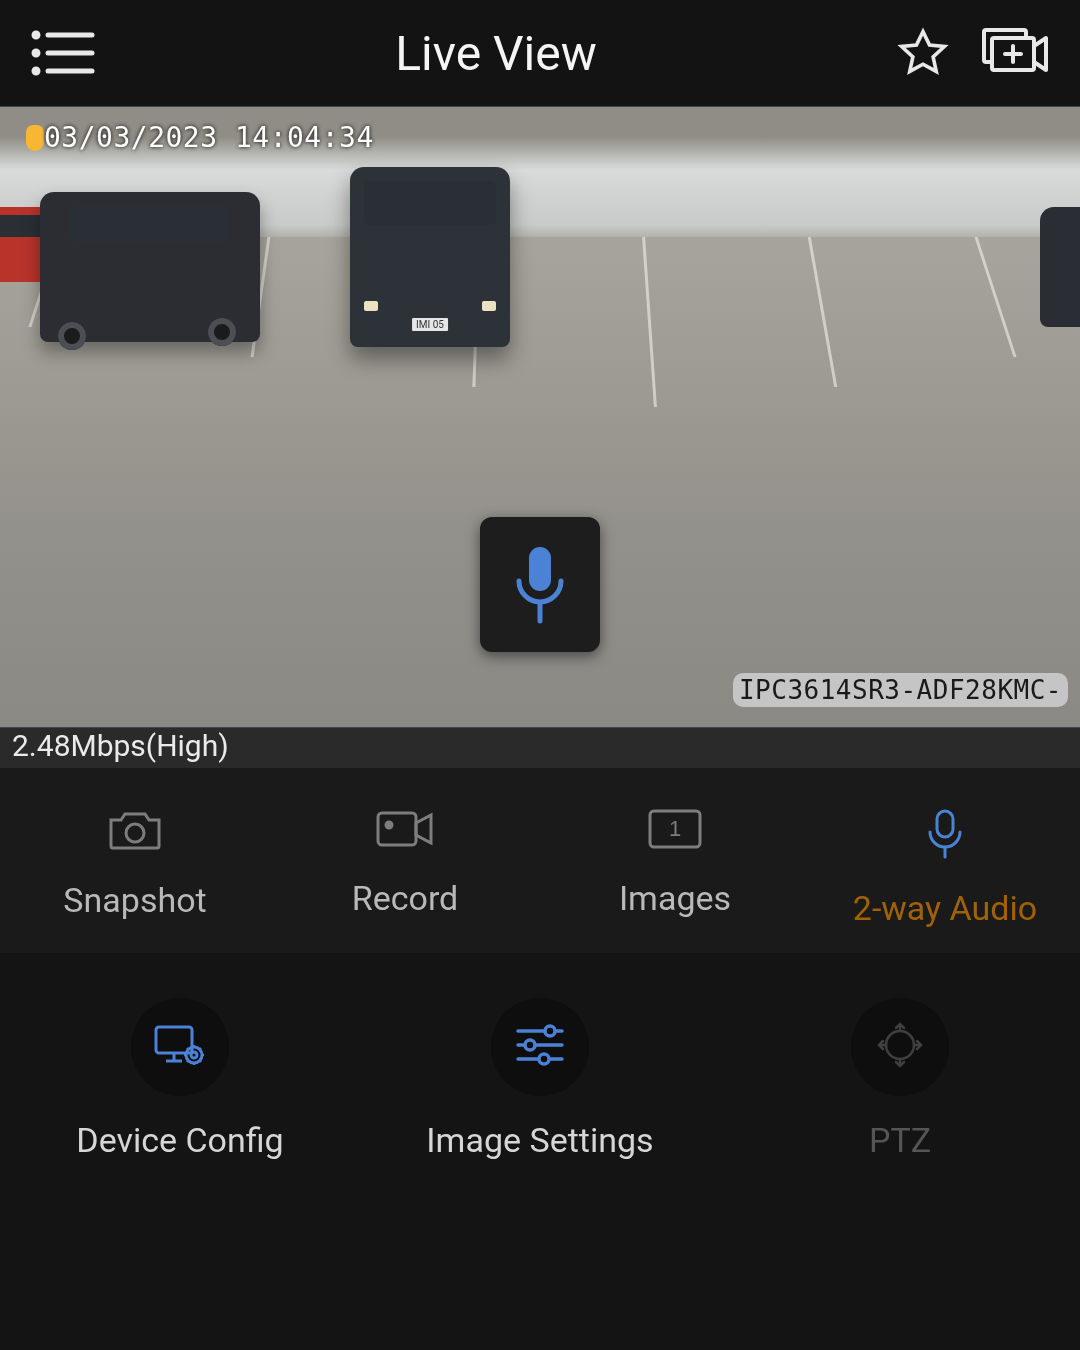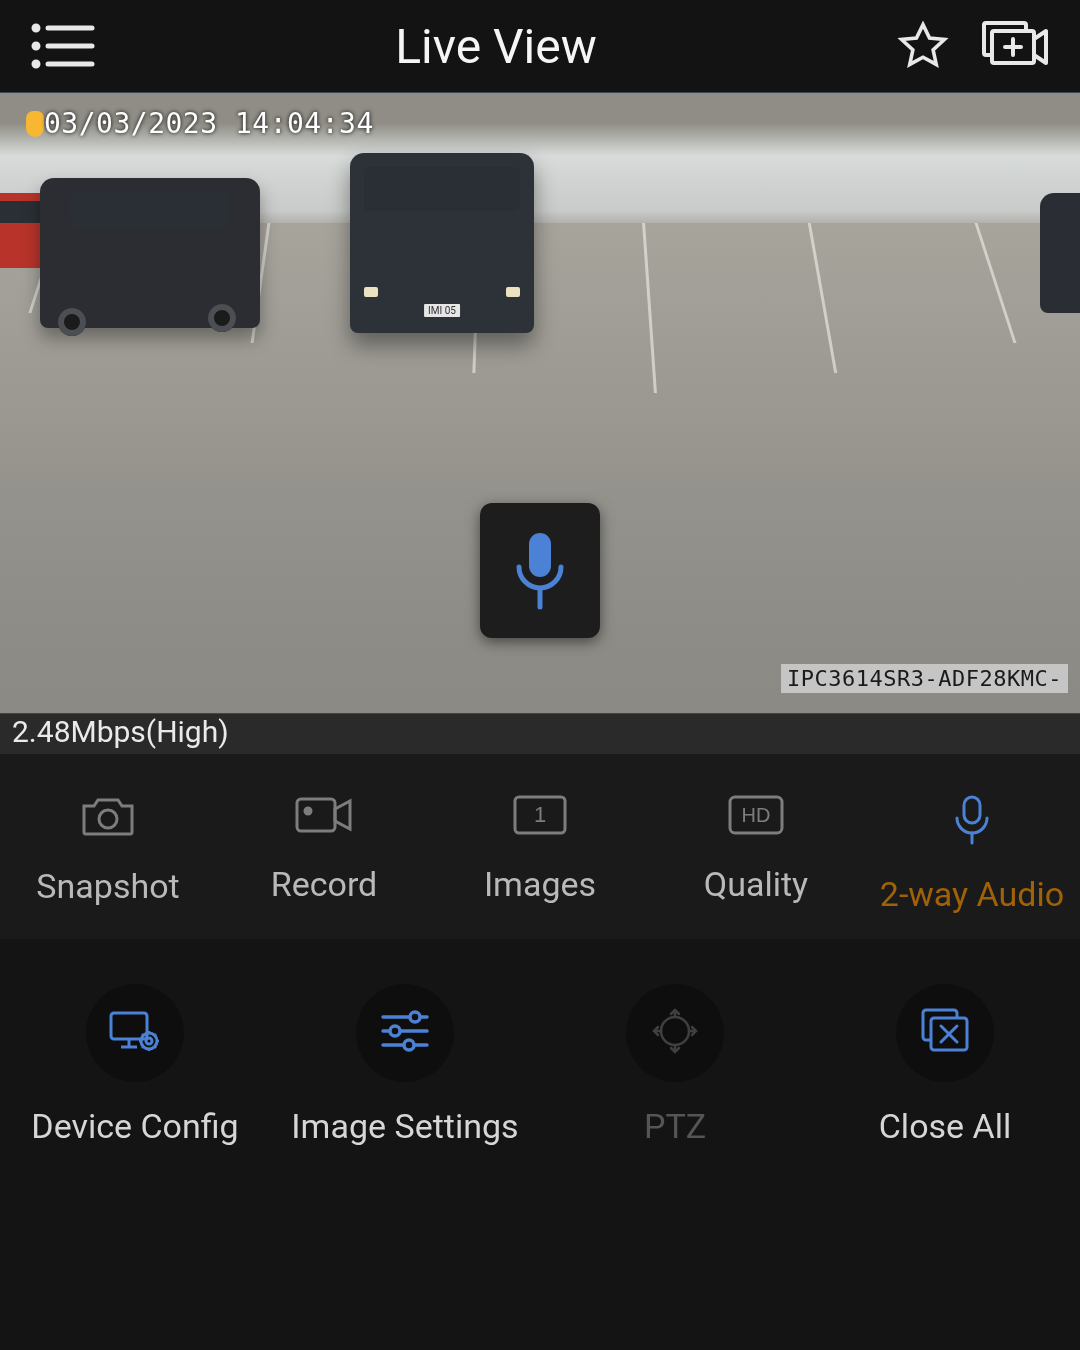--- a/index.html
+++ b/index.html
@@ -5,21 +5,21 @@
   * { margin: 0; padding: 0; box-sizing: border-box; }
   body {
     width: 1080px;
     height: 1350px;
     background: #141414;
     font-family: -apple-system, BlinkMacSystemFont, "Segoe UI", Roboto, sans-serif;
     color: #e8e8e8;
     overflow: hidden;
   }
   .header {
-    height: 92px;
+    height: 106px;
     display: flex;
     align-items: center;
     justify-content: space-between;
     padding: 0 30px;
     background: #131313;
   }
   .header-left, .header-right {
     display: flex;
     align-items: center;
     gap: 28px;
@@ -66,21 +66,21 @@
     font-family: ui-monospace, Menlo, Consolas, monospace;
     font-size:28px; letter-spacing:0.5px;
     text-shadow: 0 0 4px #000;
     display:flex; align-items:center; gap:2px;padding-left:16px;
   }
   .osd-time .mic-dot { width:18px; height:26px; background:#f7b733; border-radius:8px 8px 10px 10px; margin-right:-2px; }
   .osd-model {
     position:absolute; right:12px; bottom:20px;
     background:#c5c5c5; color:#1a1a1a;
     font-family: ui-monospace, Menlo, Consolas, monospace;
-    font-size:22px; padding:2px 6px; letter-spacing:0.5px;
+    font-size:26px; padding:2px 6px; letter-spacing:0.5px;border-radius:10px;
   }
   .center-mic {
     position:absolute; left:50%; top:410px; transform:translate(-50%,0);
     width:120px; height:135px; background:#1d1d1d; border-radius:12px;
     display:flex; align-items:center; justify-content:center;
     box-shadow: 0 4px 14px rgba(0,0,0,.5);
   }
   
   .bitrate-bar {
     height: 40px;
@@ -162,21 +162,21 @@
   </div>
 
   <div class="car" style="left:-20px; top:100px; width:90px; height:75px; background:#b8342b;">
     <div class="glass" style="left:8px;top:8px;right:8px;height:22px;"></div>
   </div>
   <div class="car" style="left:40px; top:85px; width:220px; height:150px; background:#2c2d33; box-shadow:0 10px 18px rgba(0,0,0,.35)">
     <div class="glass" style="left:30px;top:14px;right:30px;height:36px;border-radius:6px;"></div>
     <div class="wheel" style="left:18px;bottom:-8px;"></div>
     <div class="wheel" style="right:24px;bottom:-4px;"></div>
   </div>
-  <div class="car" style="left:350px; top:60px; width:184px; height:180px; background:#2d3138; box-shadow:0 12px 22px rgba(0,0,0,.4)">
+  <div class="car" style="left:350px; top:60px; width:160px; height:180px; background:#2d3138; box-shadow:0 12px 22px rgba(0,0,0,.4)">
     <div class="glass" style="left:14px;top:14px;right:14px;height:44px;border-radius:6px;"></div>
     <div class="light" style="left:14px;bottom:36px;"></div>
     <div class="light" style="right:14px;bottom:36px;"></div>
     <div class="plate" style="left:50%;bottom:16px;transform:translateX(-50%);">IMI 05</div>
   </div>
   <div class="car" style="right:-40px; top:100px; width:80px; height:120px; background:#2a2d33;"></div>
 
   <div class="osd-time">
     <span class="mic-dot"></span>
     <span>03/03/2023 14:04:34</span>
@@ -219,29 +219,20 @@
   <div class="tool">
     <span>
       <svg width="56" height="42" viewBox="0 0 56 42" fill="none" stroke="#7d7d7d" stroke-width="3">
         <rect x="3" y="3" width="50" height="36" rx="4"></rect>
         <text x="28" y="28" text-anchor="middle" font-size="22" fill="#7d7d7d" stroke="none" font-family="sans-serif">1</text>
       </svg>
     </span>
     <span class="tool-label">Images</span>
   </div>
 
-  <div class="tool">
-    <span>
-      <svg width="58" height="42" viewBox="0 0 58 42" fill="none" stroke="#7d7d7d" stroke-width="3">
-        <rect x="3" y="3" width="52" height="36" rx="5"></rect>
-        <text x="29" y="28" text-anchor="middle" font-size="20" fill="#7d7d7d" stroke="none" font-family="sans-serif">HD</text>
-      </svg>
-    </span>
-    <span class="tool-label">Quality</span>
-  </div>
 
   <div class="tool active">
     <span>
       <svg width="40" height="52" viewBox="0 0 40 52" fill="none" stroke="#4b82d6" stroke-width="3" stroke-linecap="round">
         <rect x="12" y="3" width="16" height="26" rx="8"></rect>
         <path d="M5 24 a15 15 0 0 0 30 0"></path>
         <line x1="20" y1="39" x2="20" y2="49"></line>
       </svg>
     </span>
     <span class="tool-label">2-way Audio</span>
@@ -303,26 +294,13 @@
           <polyline points="22,43 26,47 30,43"></polyline>
           <polyline points="9,22 5,26 9,30"></polyline>
           <polyline points="43,22 47,26 43,30"></polyline>
         </svg>
       </span>
     </div>
     <span class="tool-label">PTZ</span>
   </div>
 
 
-  <div class="tool">
-    <div class="circle-btn">
-      <span>
-        <svg width="56" height="50" viewBox="0 0 56 50" fill="none" stroke="#4b82d6" stroke-width="3" stroke-linejoin="round">
-          <rect x="6" y="4" width="34" height="30" rx="3"></rect>
-          <rect x="14" y="12" width="36" height="32" rx="3" fill="#0e0e0e"></rect>
-          <line x1="24" y1="20" x2="40" y2="36" stroke-linecap="round"></line>
-          <line x1="40" y1="20" x2="24" y2="36" stroke-linecap="round"></line>
-        </svg>
-      </span>
-    </div>
-    <span class="tool-label" style="color:#d6d6d6">Close All</span>
-  </div>
 </div>
 
 </body></html>

